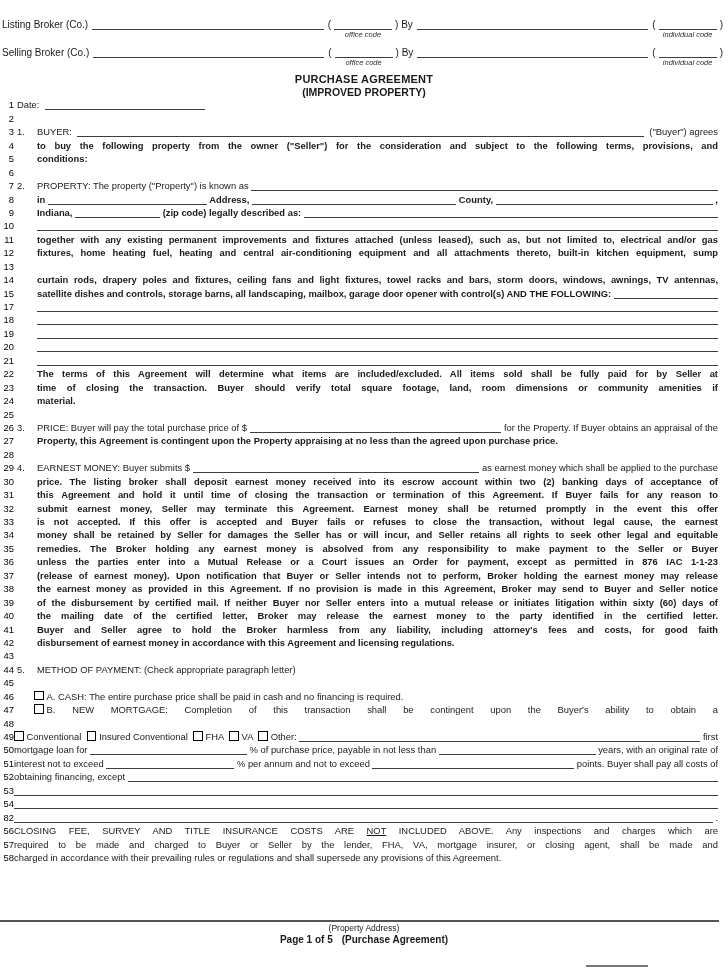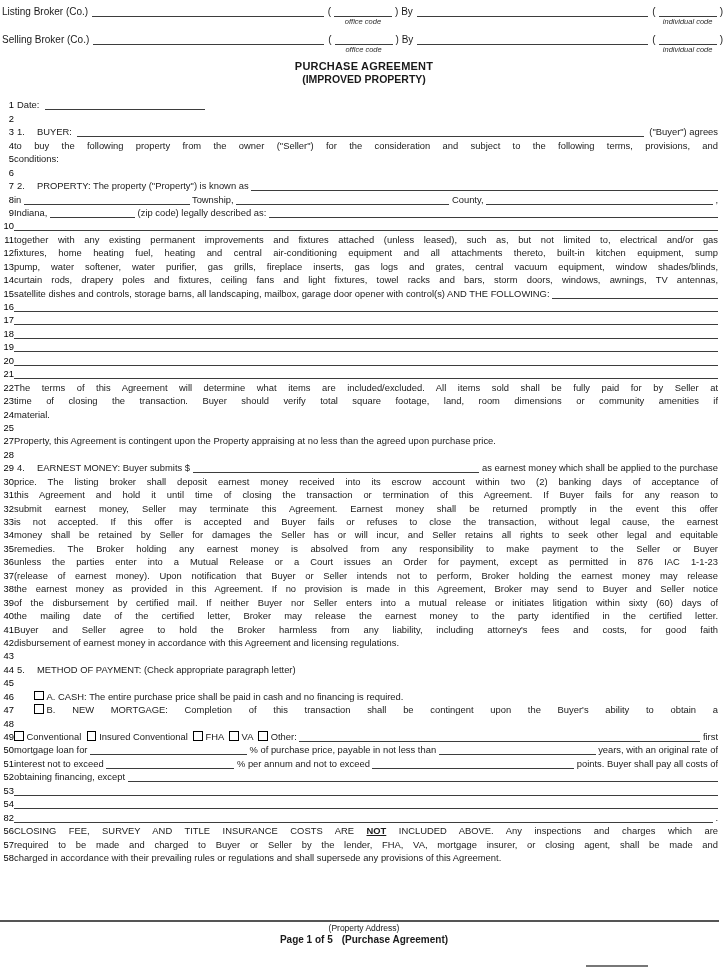--- a/index.html
+++ b/index.html
@@ -3,21 +3,21 @@
 <meta charset="utf-8">
 <style>
   :root{ --ink:#1a1a1a; --rule:#3d3d3d; }
   html,body{margin:0;padding:0;background:#fff;}
   .page{
     position:relative; width:728px; height:971px; background:#fff;
     font-family:"Liberation Sans", sans-serif; color:var(--ink);
     overflow:hidden;
   }
   
-  .hdr{padding-top:3px;}
+  .hdr{padding-top:16px;}
   .hdr-row{
     position:relative; display:flex; align-items:flex-end;
     height:14px; margin:0 5px 14px 2px; font-size:10px; white-space:pre;
   }
   .hdr-row .lbl{flex:none;}
   .hblank{border-bottom:1px solid var(--rule); height:11px;}
   .hblank.grow{flex:1 1 40px; margin:0 4px;}
   .capwrap{position:relative; display:flex; align-items:flex-end;}
   .capwrap .hblank{width:58px; margin:0 3px;}
   .cap{
@@ -28,28 +28,28 @@
   .subtitle{ text-align:center; font-weight:bold; font-size:10.5px; margin-top:1px;}
   
   .lines{position:absolute; top:97px; left:0; width:718px;}
   .line{display:flex; height:13.45px; overflow:hidden; font-size:9.4px; align-items:flex-end;}
   .lnum{flex:none; width:14px; text-align:right; color:#000;}
   .lbody{flex:1; min-width:0;}
   .lbody.flex{display:flex; align-items:center;}
   .lbody.textm{display:block; white-space:nowrap;}
   .lbody.just{text-align:justify; text-align-last:justify; white-space:normal;}
   .ind0{padding-left:3px;}
-  .ind1{}
+  .ind1{padding-left:23px;font-weight:bold;}
   .ind2{}
   .ind3{}
   .indcb{padding-left:20px;}
   .item{flex:none; display:inline-block; width:20px; white-space:pre;}
   .flex .sg{flex:none; white-space:pre;}
   .textm .sg{white-space:normal;}
-  .sg.und{text-decoration:underline;font-weight:bold;}
+  .sg.und{text-decoration:underline;}
   .bl{border-bottom:1.3px solid var(--rule); height:10px; flex:none;}
   .jt{flex:1 1 auto; text-align:justify; text-align-last:justify; white-space:normal;}
   .cbx{
     flex:none; display:inline-block; width:7.6px; height:7.6px;
     border:1.3px solid #000; margin:0 3px 1px 0; background:#fff;
     vertical-align:-1px;
   }
   
   .footer-rule{position:absolute; left:0; top:920px; width:719px; border-top:2px solid #555;}
   .prop-cap{position:absolute; top:923px; left:0; width:728px; text-align:center; font-size:8.5px;}
@@ -146,21 +146,21 @@
           <span class="item">2.</span>
           <span class="sg">PROPERTY: The property ("Property") is known as </span>
           <span class="bl" style="flex: 1 1 30px;"></span>
         </div>
       </div>
       <div class="line">
         <span class="lnum">8</span>
         <div class="lbody ind1 flex">
           <span class="sg">in </span>
           <span class="bl" style="flex: 1 1 30px;"></span>
-          <span class="sg"> Township, </span>
+          <span class="sg"> Address, </span>
           <span class="bl" style="flex: 1.35 1 30px;"></span>
           <span class="sg"> County, </span>
           <span class="bl" style="flex: 1.45 1 30px;"></span>
           <span class="sg"> ,</span>
         </div>
       </div>
       <div class="line">
         <span class="lnum">9</span>
         <div class="lbody ind1 flex">
           <span class="sg">Indiana, </span>
@@ -178,40 +178,33 @@
       <div class="line">
         <span class="lnum">11</span>
         <div class="lbody ind1 textm just"><span class="sg">together with any existing permanent improvements and fixtures attached (unless leased), such as, but not limited to, electrical and/or gas</span></div>
       </div>
       <div class="line">
         <span class="lnum">12</span>
         <div class="lbody ind1 textm just"><span class="sg">fixtures, home heating fuel, heating and central air-conditioning equipment and all attachments thereto, built-in kitchen equipment, sump</span></div>
       </div>
       <div class="line">
         <span class="lnum">13</span>
-        <div class="lbody ind1 textm just"><span class="sg">pump, water softener, water purifier, gas grills, fireplace inserts, gas logs and grates, central vacuum equipment, window shades/blinds,</span></div>
       </div>
       <div class="line">
         <span class="lnum">14</span>
         <div class="lbody ind1 textm just"><span class="sg">curtain rods, drapery poles and fixtures, ceiling fans and light fixtures, towel racks and bars, storm doors, windows, awnings, TV antennas,</span></div>
       </div>
       <div class="line">
         <span class="lnum">15</span>
         <div class="lbody ind1 flex">
           <span class="sg">satellite dishes and controls, storage barns, all landscaping, mailbox, garage door opener with control(s) AND THE FOLLOWING: </span>
           <span class="bl" style="flex: 1 1 30px;"></span>
         </div>
       </div>
       <div class="line">
-        <span class="lnum">16</span>
-        <div class="lbody ind1 flex">
-          <span class="bl" style="flex: 1 1 30px;"></span>
-        </div>
-      </div>
-      <div class="line">
         <span class="lnum">17</span>
         <div class="lbody ind1 flex">
           <span class="bl" style="flex: 1 1 30px;"></span>
         </div>
       </div>
       <div class="line">
         <span class="lnum">18</span>
         <div class="lbody ind1 flex">
           <span class="bl" style="flex: 1 1 30px;"></span>
         </div>
@@ -242,20 +235,29 @@
         <span class="lnum">23</span>
         <div class="lbody ind1 textm just"><span class="sg">time of closing the transaction. Buyer should verify total square footage, land, room dimensions or community amenities if</span></div>
       </div>
       <div class="line">
         <span class="lnum">24</span>
         <div class="lbody ind1 textm"><span class="sg">material.</span></div>
       </div>
       <div class="line">
         <span class="lnum">25</span>
         <div class="lbody ind1 textm"></div>
+      </div>
+      <div class="line">
+        <span class="lnum">26</span>
+        <div class="lbody ind0 flex">
+          <span class="item">3.</span>
+          <span class="sg">PRICE: Buyer will pay the total purchase price of $ </span>
+          <span class="bl" style="flex: 1 1 30px;"></span>
+          <span class="sg"> for the Property. If Buyer obtains an appraisal of the</span>
+        </div>
       </div>
       <div class="line">
         <span class="lnum">27</span>
         <div class="lbody ind1 textm"><span class="sg">Property, this Agreement is contingent upon the Property appraising at no less than the agreed upon purchase price.</span></div>
       </div>
       <div class="line">
         <span class="lnum">28</span>
         <div class="lbody ind1 textm"></div>
       </div>
       <div class="line">

